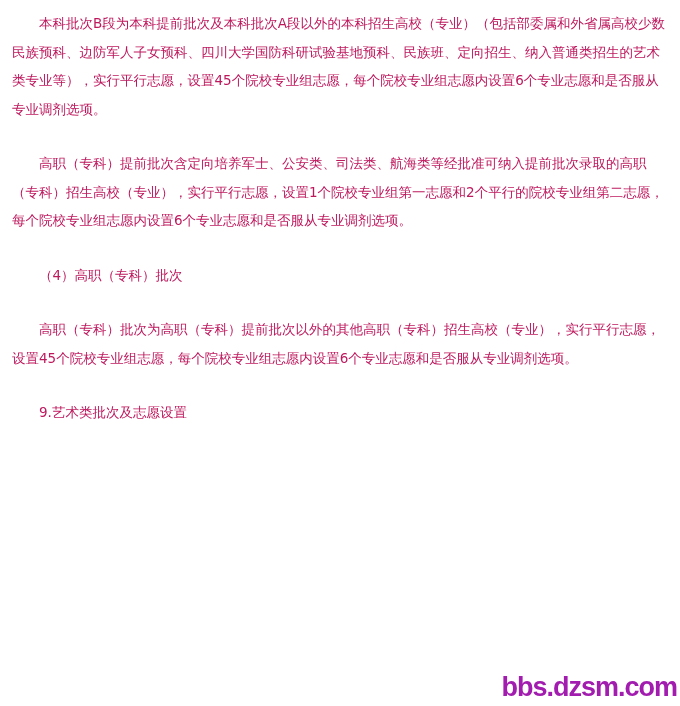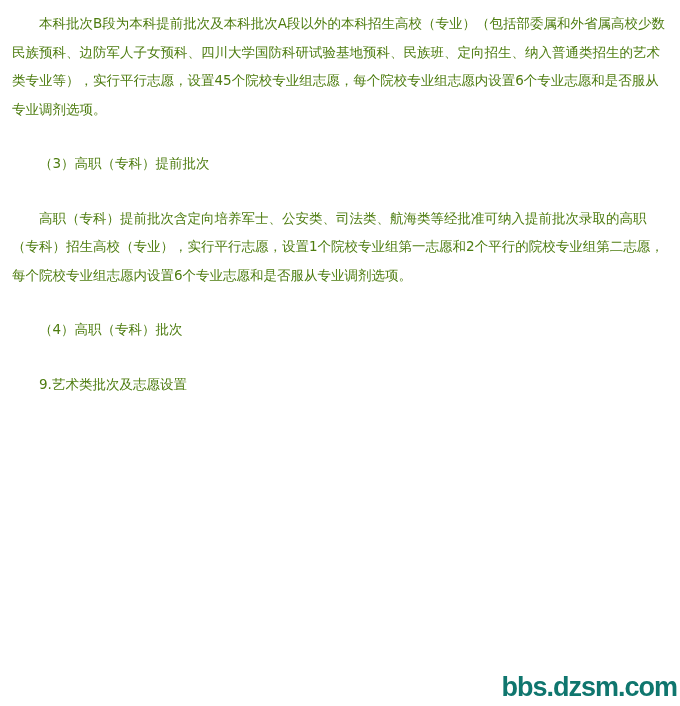--- a/index.html
+++ b/index.html
@@ -14,48 +14,48 @@
     overflow: hidden;
     font-family: "DejaVu Sans", "Liberation Sans", sans-serif;
   }
   .article {
     padding: 9px 12px 0 12px;
   }
   .article p {
     margin: 0 0 26px 0;
     font-size: 13.5px;
     line-height: 28.5px;
-    color: #4d7c0f;
+    color: #be185d;
     text-indent: 2em;
     letter-spacing: 0;
     word-break: break-all;
   }
   .watermark {
     position: absolute;
     right: 3px;
     bottom: 3px;
     font-size: 27px;
     font-weight: bold;
     letter-spacing: -1px;
-    color: #0f766e;
+    color: #a21caf;
     font-family: "Liberation Sans", "DejaVu Sans", sans-serif;
     user-select: none;
   }
 </style>
 </head>
 <body>
 
 <div class="article">
   <p>本科批次B段为本科提前批次及本科批次A段以外的本科招生高校（专业）（包括部委属和外省属高校少数民族预科、边防军人子女预科、四川大学国防科研试验基地预科、民族班、定向招生、纳入普通类招生的艺术类专业等），实行平行志愿，设置45个院校专业组志愿，每个院校专业组志愿内设置6个专业志愿和是否服从专业调剂选项。</p>
 
 
 
-  <p>（3）高职（专科）提前批次</p>
 
   <p>高职（专科）提前批次含定向培养军士、公安类、司法类、航海类等经批准可纳入提前批次录取的高职（专科）招生高校（专业），实行平行志愿，设置1个院校专业组第一志愿和2个平行的院校专业组第二志愿，每个院校专业组志愿内设置6个专业志愿和是否服从专业调剂选项。</p>
 
   <p>（4）高职（专科）批次</p>
 
+  <p>高职（专科）批次为高职（专科）提前批次以外的其他高职（专科）招生高校（专业），实行平行志愿，设置45个院校专业组志愿，每个院校专业组志愿内设置6个专业志愿和是否服从专业调剂选项。</p>
 
   <p>9.艺术类批次及志愿设置</p>
 </div>
 
 <div class="watermark">bbs.dzsm.com</div>
 
 </body></html>

